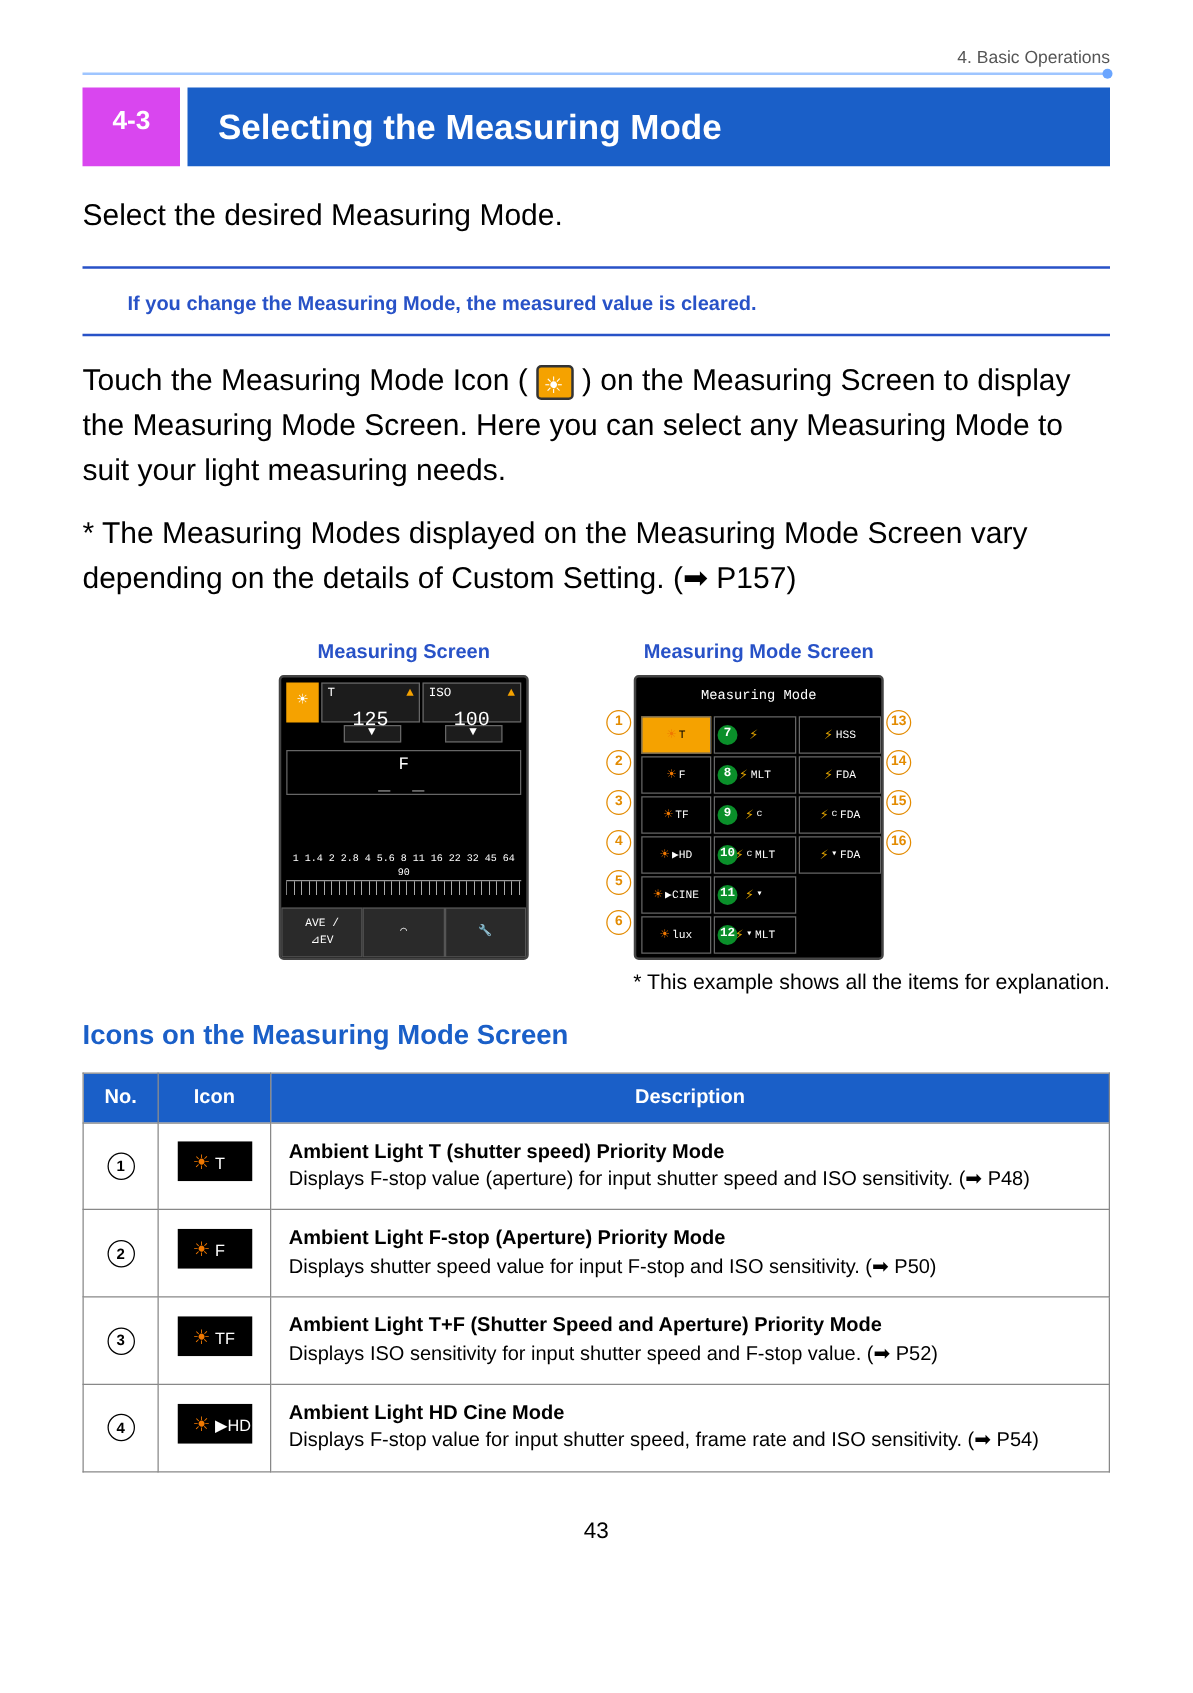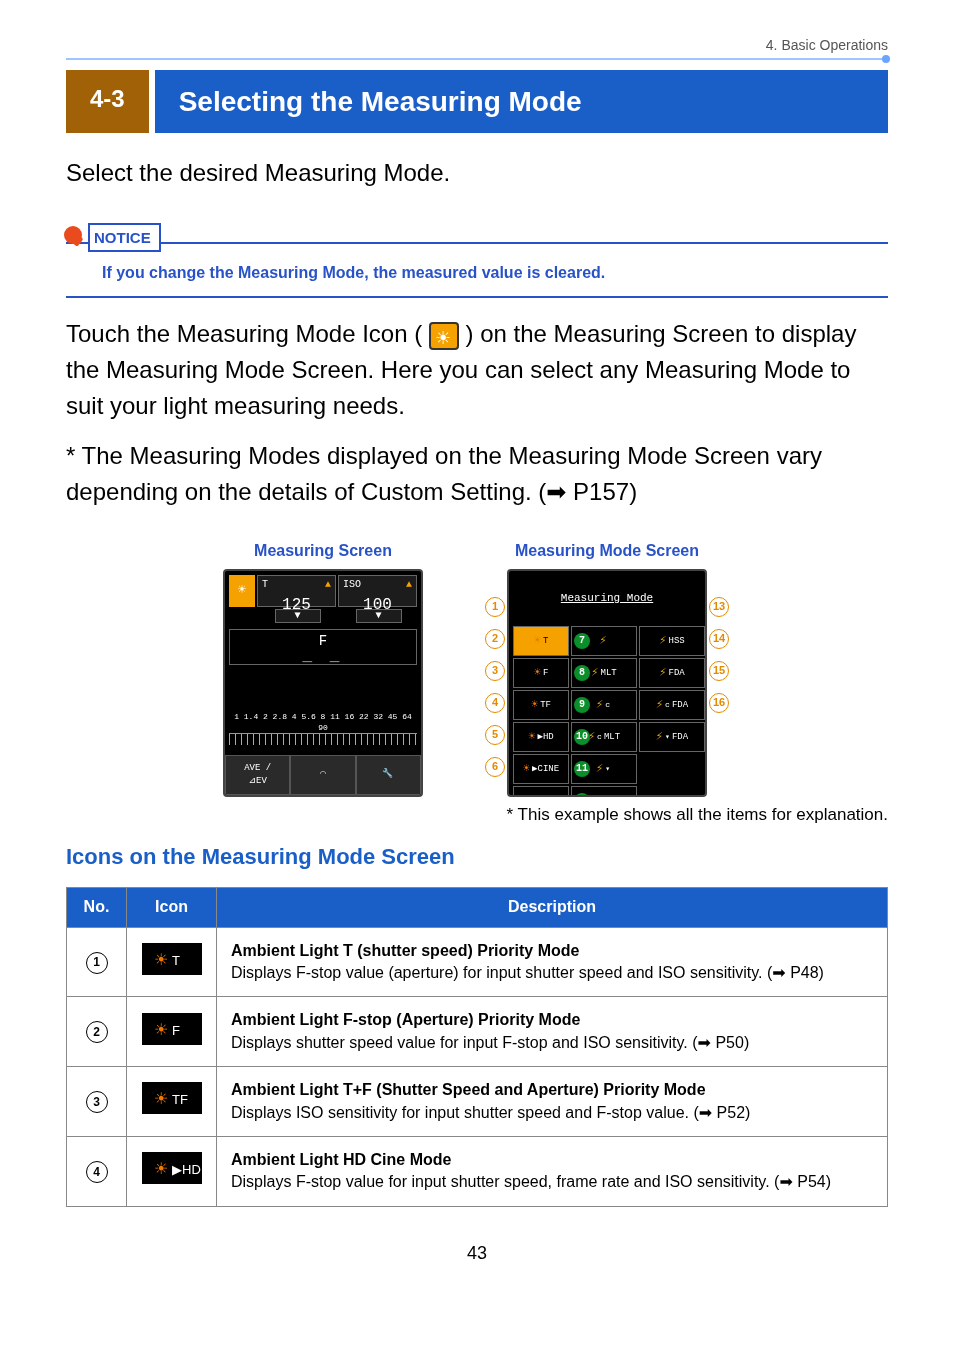--- a/index.html
+++ b/index.html
@@ -1,21 +1,21 @@
 <!DOCTYPE html>
 <html><head>
 <meta charset="utf-8">
 <style>
   * { box-sizing: border-box; margin: 0; padding: 0; }
   body { font-family: Arial, Helvetica, sans-serif; background: #fff; color: #000; width: 954px; margin: 0 auto; padding: 30px 66px 30px 66px; font-size: 17px; line-height: 1.4; }
   .breadcrumb { text-align: right; font-size: 14px; color: #555; padding: 6px 0 2px; }
   .breadcrumb-line { border-bottom: 2px solid #9ec5ff; position:relative; margin-bottom: 10px;}
   .breadcrumb-line::after{content:"";position:absolute;right:-2px;bottom:-5px;width:8px;height:8px;background:#6aa5ff;border-radius:50%;}
   .section-header { display: flex; margin-bottom: 22px; }
-  .section-number { background: #a16207; color: #fff; font-weight: bold; font-size: 24px; padding: 12px 24px; margin-right:6px;}
+  .section-number { background: #d946ef; color: #fff; font-weight: bold; font-size: 21px; padding: 12px 24px; margin-right:6px;}
   .section-title { background: #1a5fc8; color: #fff; font-weight: bold; font-size: 28px; padding: 12px 24px; flex: 1; }
   .body-text { margin: 14px 0; font-size: 24px; line-height:1.5;}
   .notice-wrap { margin: 22px 0 18px; }
   .notice-title { display:flex;align-items:center;}
   .notice-badge { border: 2px solid #2852c7; color:#2852c7; font-weight:bold; padding:2px 8px 2px 4px; font-size:15px; display:inline-flex;align-items:center;gap:4px;position:relative;top:10px;background:#fff;z-index:2;margin-left:4px;}
   .notice-pin{width:18px;height:18px;background:#e94b1f;border-radius:50%;position:relative;top:8px;left:-2px;z-index:3;}
   .notice-pin::after{content:"";position:absolute;width:6px;height:10px;background:#e94b1f;left:11px;top:10px;transform:rotate(40deg);border-radius:2px;}
   .notice-box { border-top: 2px solid #2852c7; border-bottom: 2px solid #2852c7; padding: 18px 20px 12px 36px; }
   .notice-text { color: #2852c7; font-weight: bold; font-size:16px;}
   .inline-icon { display:inline-block; width:30px; height:28px; background:#f5a200; border:2px solid #333; vertical-align:middle; position:relative; border-radius:4px;}
@@ -33,21 +33,21 @@
   .ms-scale{margin:46px 4px 2px;height:22px;font-size:8px;text-align:center;}
   .ms-scale-nums{letter-spacing:0px;font-size:8px;}
   .ms-scale-bars{border-top:1px solid #999;height:12px;background:repeating-linear-gradient(90deg,#aaa 0,#aaa 1px,transparent 1px,transparent 6px);}
   .ms-footer{display:flex;position:absolute;bottom:0;left:0;right:0;height:40px;}
   .ms-footer>div{flex:1;background:#2a2a2a;border:1px solid #555;display:flex;align-items:center;justify-content:center;font-size:9px;}
   .ms-down{margin:2px auto;width:46px;height:14px;background:#1c1c1c;border:1px solid #666;display:flex;align-items:center;justify-content:center;font-size:10px;}
   .mode-screen-wrap{display:flex;align-items:stretch;}
   .callouts-left,.callouts-right{display:flex;flex-direction:column;justify-content:flex-start;gap:4px;padding:24px 2px 0;}
   .callout-num{width:20px;height:20px;border:1.5px solid #e38b00;border-radius:50%;color:#e38b00;font-weight:bold;font-size:11px;display:flex;align-items:center;justify-content:center;margin:4px 0;}
   .mode-screen{width:200px;height:228px;background:#000;border:2px solid #444;border-radius:4px;position:relative;overflow:hidden;font-family:"Courier New",monospace;}
-  .mode-header{color:#fff;font-size:11px;text-align:center;padding:20px 0;text-decoration:underline;}
+  .mode-header{color:#fff;font-size:11px;text-align:center;padding:8px 0;}
   .mode-grid{display:grid;grid-template-columns:56px 66px 66px;gap:2px;padding:0 4px;}
   .mode-cell{height:30px;background:#000;border:1px solid #666;display:flex;align-items:center;justify-content:center;gap:2px;font-size:9px;color:#fff;position:relative;}
   .mode-cell.amber{background:#f5a200;color:#000;}
   .mode-cell .sun{color:#f07800;font-size:12px;}
   .mode-cell .bolt{color:#d49a00;font-size:12px;}
   .mode-cell .txt{font-size:9px;color:#fff;}
   .mode-cell.amber .txt{color:#000;}
   .gcircle{position:absolute;left:-10px;top:50%;transform:translateY(-50%);width:16px;height:16px;border-radius:50%;background:#0a8f2a;color:#fff;font-size:10px;font-weight:bold;display:flex;align-items:center;justify-content:center;z-index:5;}
   .mode-cell.col2 .gcircle{left:2px;}
   .note-right{text-align:right;font-size:17px;margin:6px 0 16px;}
@@ -71,24 +71,20 @@
 <div class="breadcrumb-line"></div>
 
 <div class="section-header">
   <div class="section-number">4-3</div>
   <div class="section-title">Selecting the Measuring Mode</div>
 </div>
 
 <p class="body-text">Select the desired Measuring Mode.</p>
 
 <div class="notice-wrap">
-  <div class="notice-title">
-    <span class="notice-pin"></span>
-    <span class="notice-badge">NOTICE</span>
-  </div>
   <div class="notice-box">
     <div class="notice-text">If you change the Measuring Mode, the measured value is cleared.</div>
   </div>
 </div>
 
 <p class="body-text">
   <span>Touch the Measuring Mode Icon (</span>
   <span class="inline-icon"></span>
   <span>) on the Measuring Screen to display the Measuring Mode Screen. Here you can select any Measuring Mode to suit your light measuring needs.</span>
 </p>

